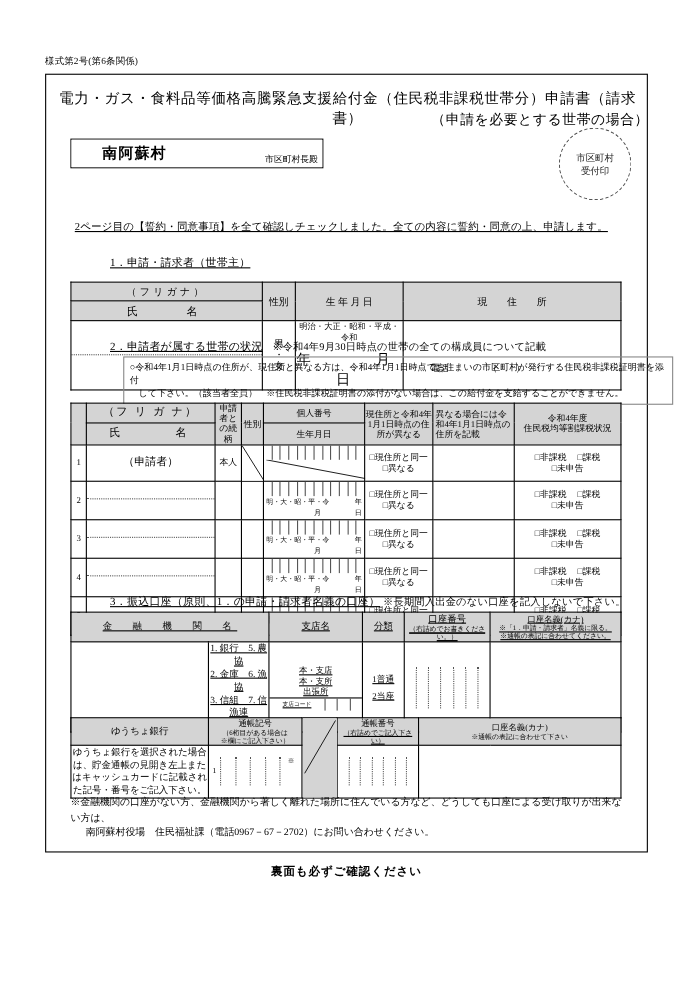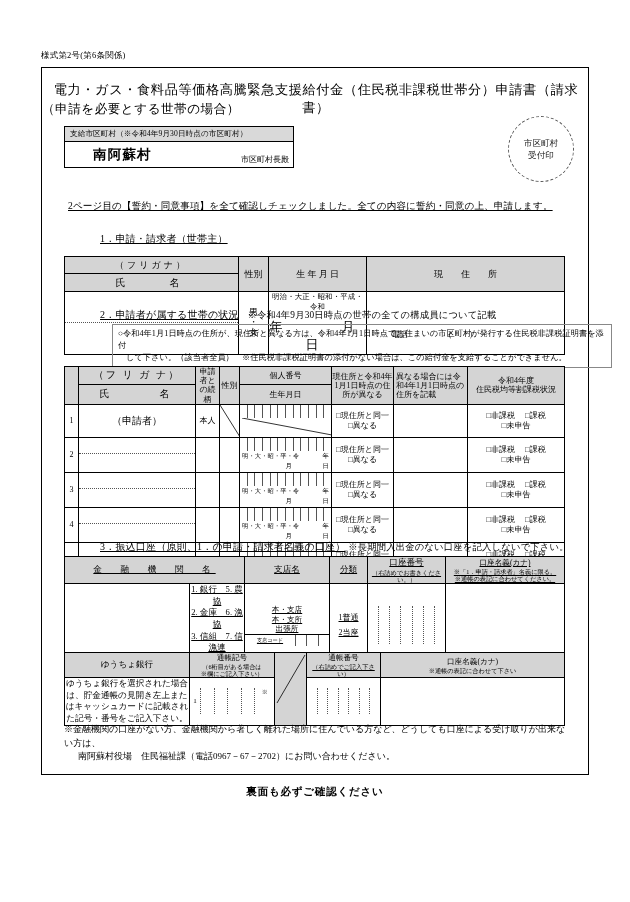--- a/index.html
+++ b/index.html
@@ -43,21 +43,21 @@
     left: 0; top: 13px;
     width: 548px;
     text-align: center;
     font-size: 13.2px;
     letter-spacing: 0.6px;
   }
   .title-line2 {
     position: absolute;
     left: 0; top: 33px;
     width: 548px;
-    text-align: left;
+    text-align: right;
     font-size: 12.6px;
     letter-spacing: 0.5px;
   }
   
   .stamp {
     position: absolute;
     right: 14px; top: 48px;
     width: 64px; height: 64px;
     border: 1px dashed #555;
     border-radius: 50%;
@@ -244,21 +244,20 @@
 
     <div class="title-line1">電力・ガス・食料品等価格高騰緊急支援給付金（住民税非課税世帯分）申請書（請求書）</div>
     <div class="title-line2">（申請を必要とする世帯の場合）</div>
 
     <div class="stamp">
       <span>市区町村</span>
       <span>受付印</span>
     </div>
 
     <div class="muni-box">
-      <div class="muni-head">支給市区町村（※令和4年9月30日時点の市区町村）</div>
       <div class="muni-body">
         <span class="muni-name">南阿蘇村</span>
         <span class="muni-suffix">市区町村長殿</span>
       </div>
     </div>
 
     <div class="pledge">2ページ目の【誓約・同意事項】を全て確認しチェックしました。全ての内容に誓約・同意の上、申請します。</div>
 
     <div class="sec-head" style="left:22px; top:164px;">
       <span class="u">1．申請・請求者（世帯主）</span>

